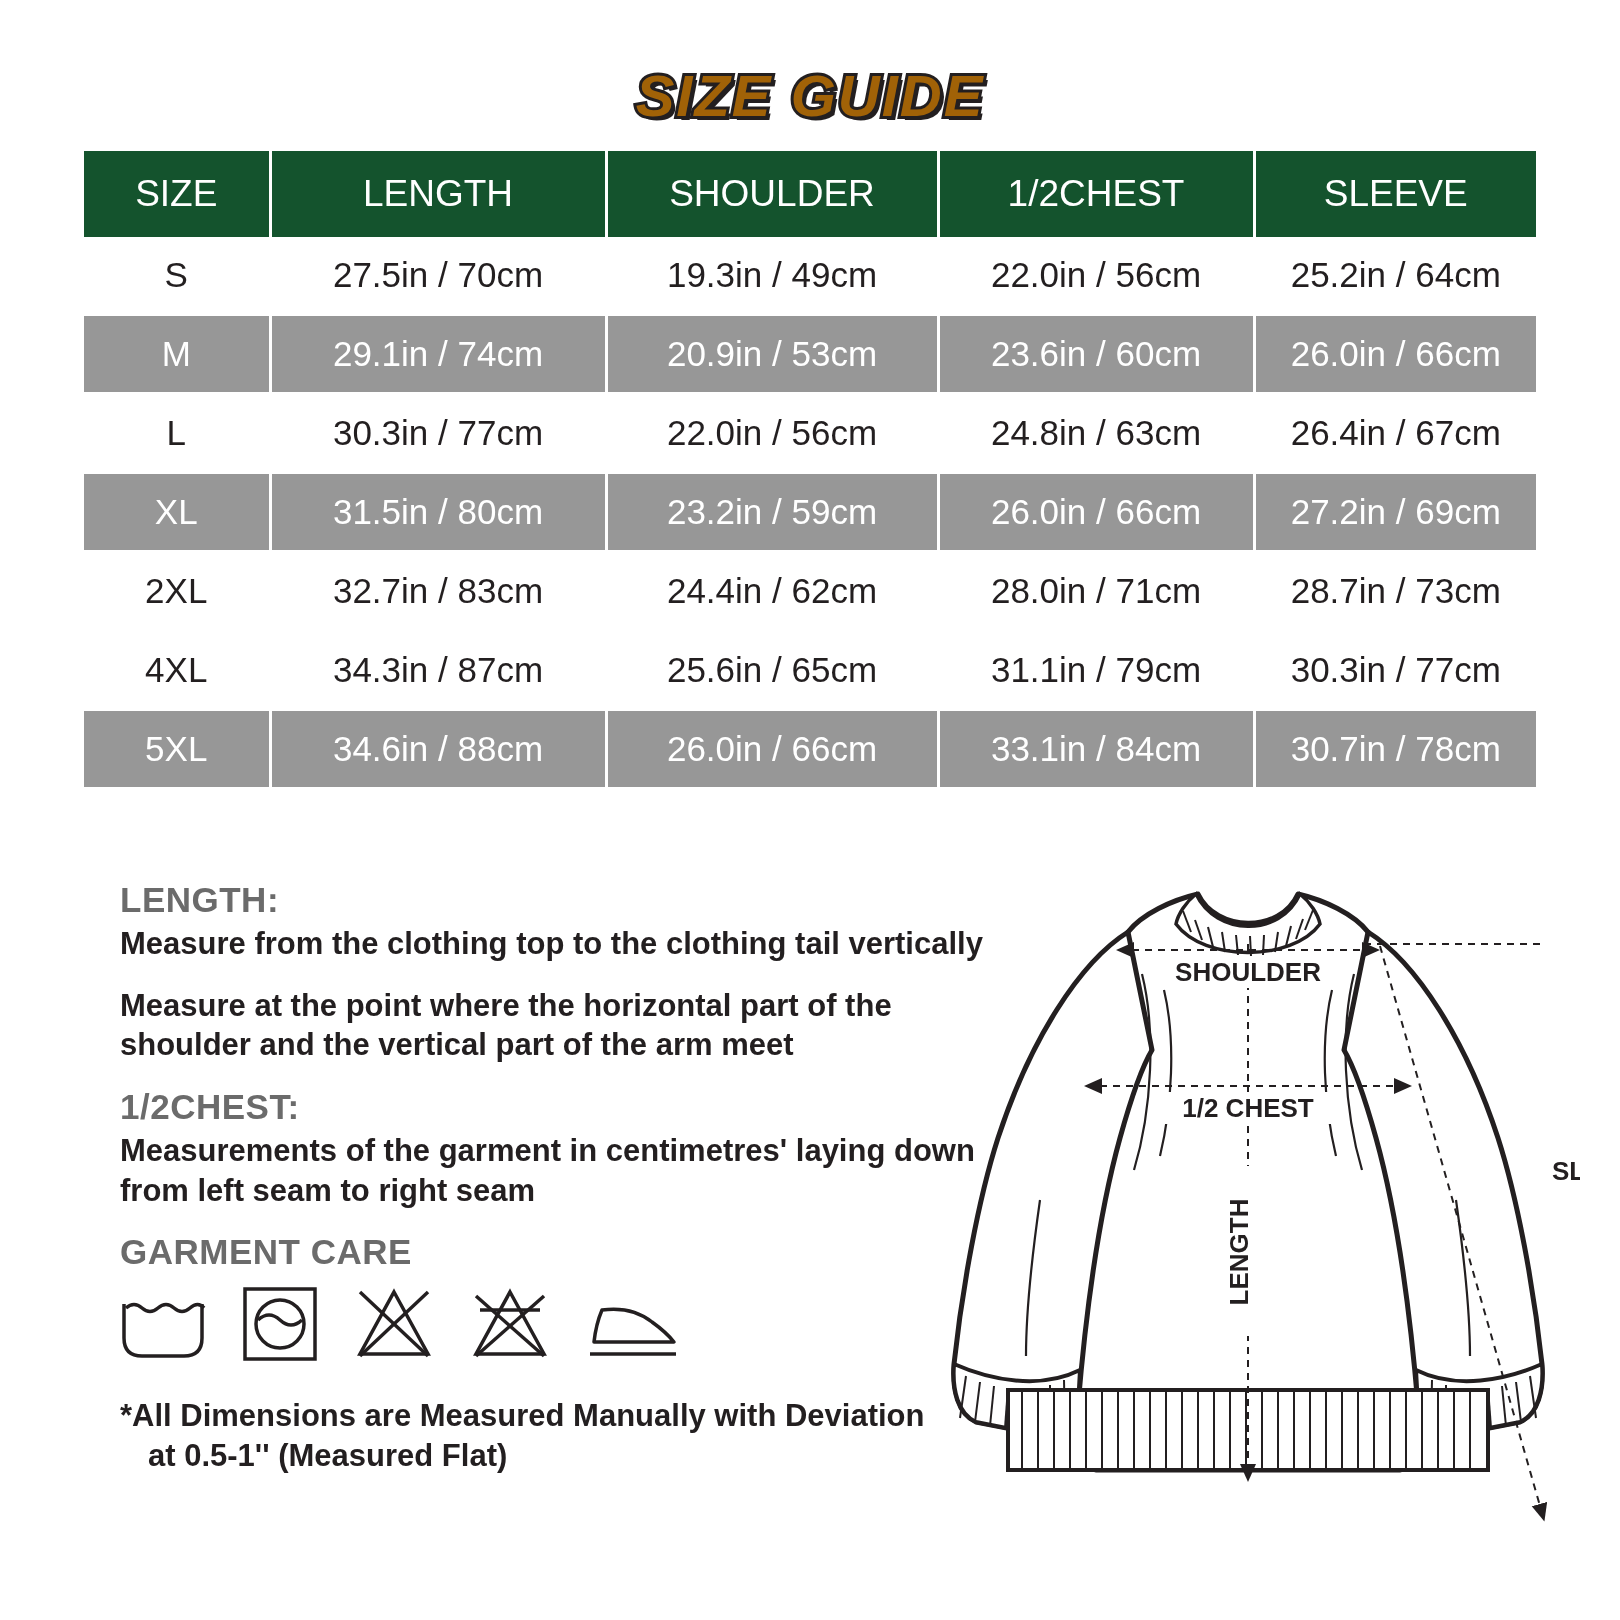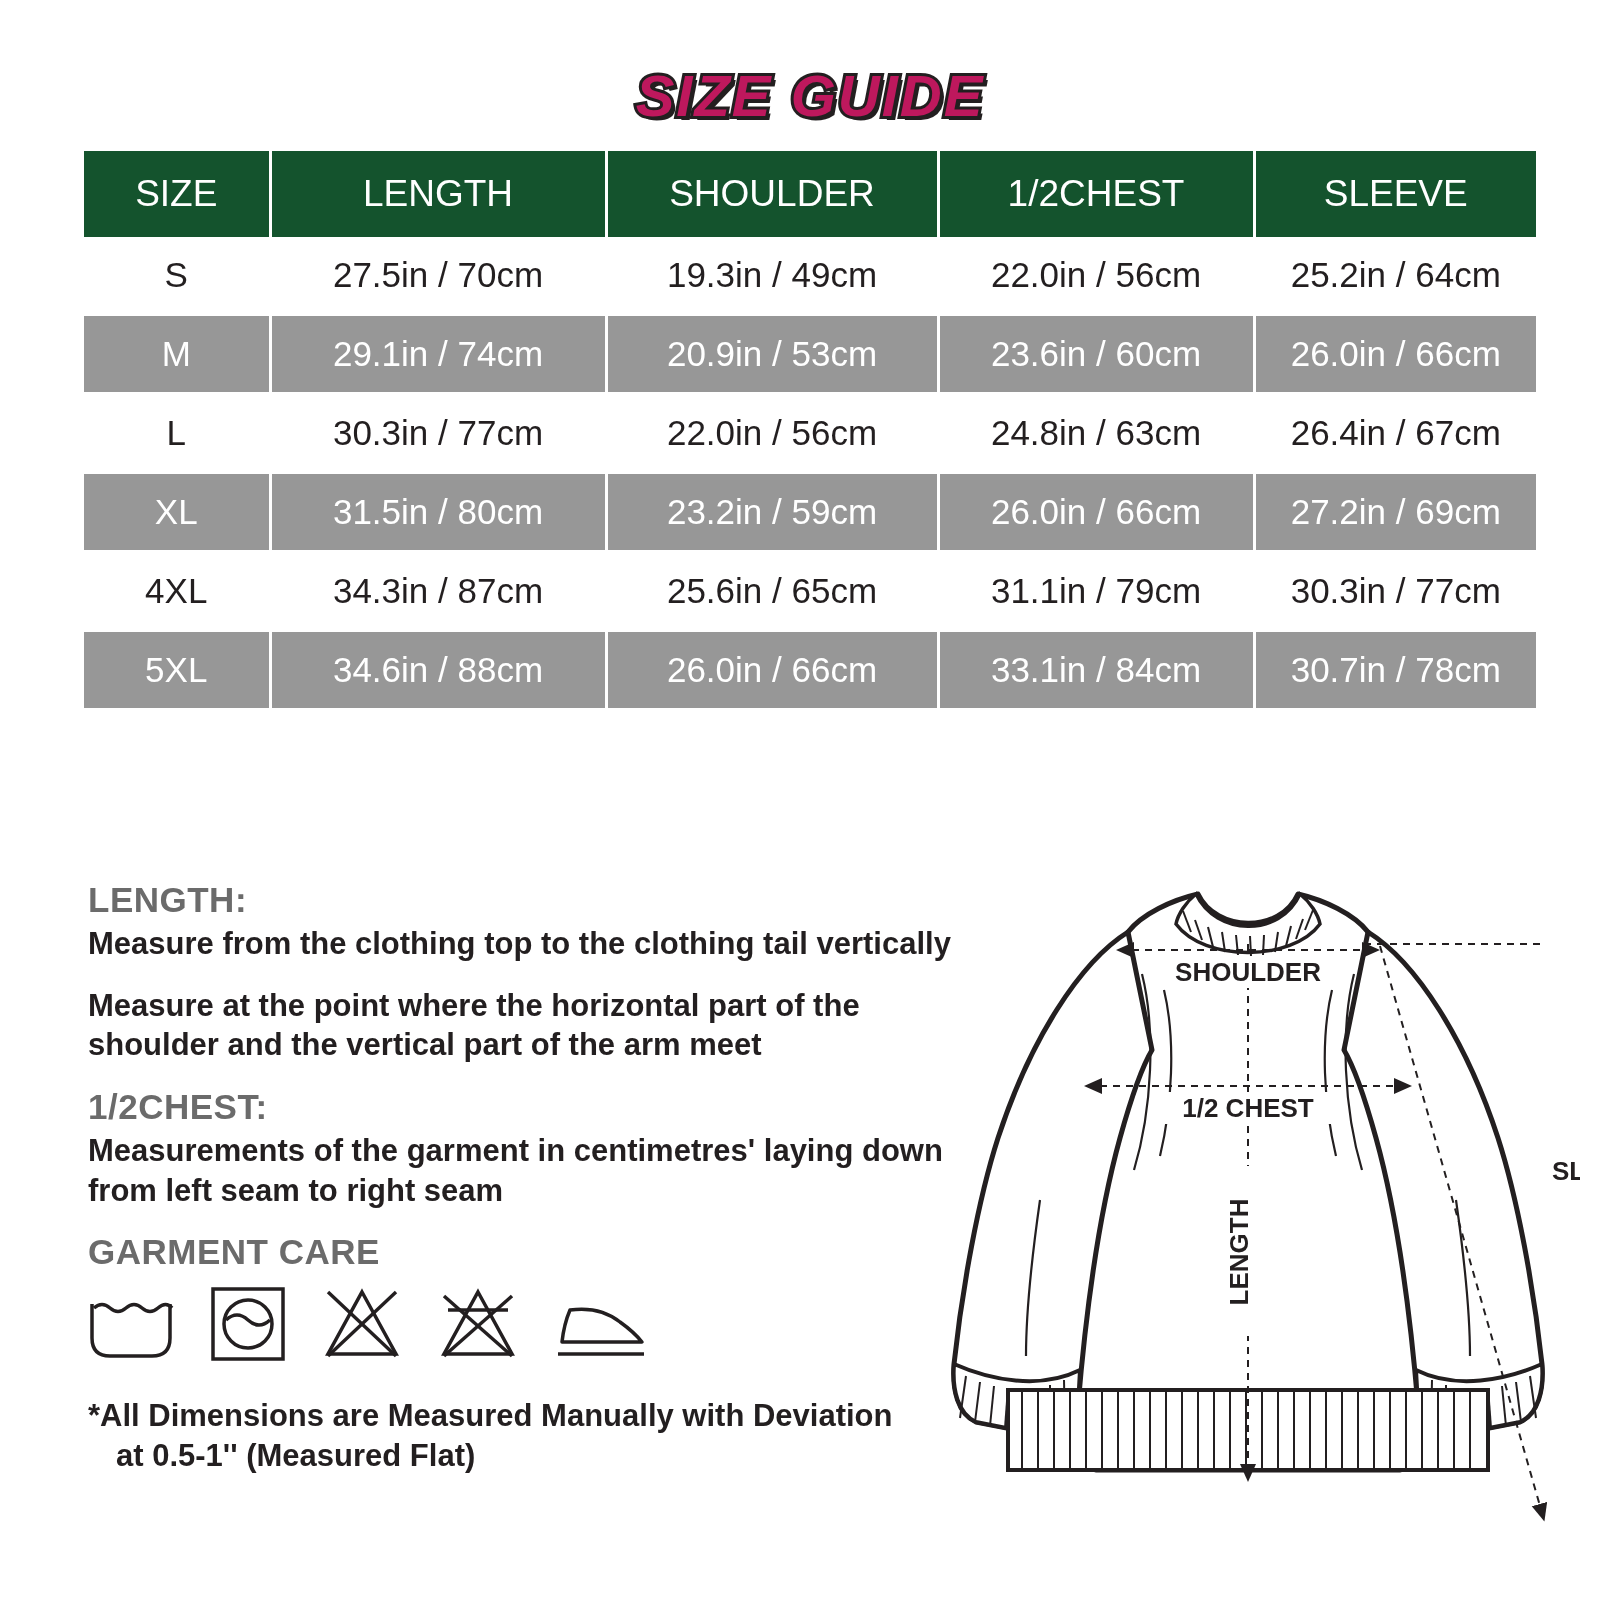--- a/index.html
+++ b/index.html
@@ -21,21 +21,21 @@
     text-align: center;
     padding-top: 62px;
   }
   .title {
     display: inline-block;
     font-family: "Liberation Sans", sans-serif;
     font-style: italic;
     font-weight: bold;
     font-size: 58px;
     letter-spacing: 2px;
-    color: #be185d;
+    color: #a16207;
     -webkit-text-stroke: 6px #231f20;
     paint-order: stroke fill;
     text-shadow:
        4px 4px 0 #231f20,
       -1px -1px 0 #231f20;
   }
 
   
   .table {
     margin: 22px auto 0 auto;
@@ -84,21 +84,21 @@
   
   .lower {
     position: absolute;
     top: 880px;
     left: 0;
     width: 1620px;
     height: 740px;
   }
   .info {
     position: absolute;
-    left: 88px;
+    left: 120px;
     top: 0;
     width: 880px;
   }
   .info h3 {
     margin: 0 0 4px 0;
     font-size: 35px;
     font-weight: bold;
     color: #6b6b6b;
     letter-spacing: 0.5px;
   }
@@ -186,20 +186,27 @@
       <td>22.0in / 56cm</td>
       <td>24.8in / 63cm</td>
       <td>26.4in / 67cm</td>
     </tr>
     <tr class="row-dark">
       <td>XL</td>
       <td>31.5in / 80cm</td>
       <td>23.2in / 59cm</td>
       <td>26.0in / 66cm</td>
       <td>27.2in / 69cm</td>
+    </tr>
+    <tr class="row-light">
+      <td>2XL</td>
+      <td>32.7in / 83cm</td>
+      <td>24.4in / 62cm</td>
+      <td>28.0in / 71cm</td>
+      <td>28.7in / 73cm</td>
     </tr>
     <tr class="row-light">
       <td>4XL</td>
       <td>34.3in / 87cm</td>
       <td>25.6in / 65cm</td>
       <td>31.1in / 79cm</td>
       <td>30.3in / 77cm</td>
     </tr>
     <tr class="row-dark">
       <td>5XL</td>

